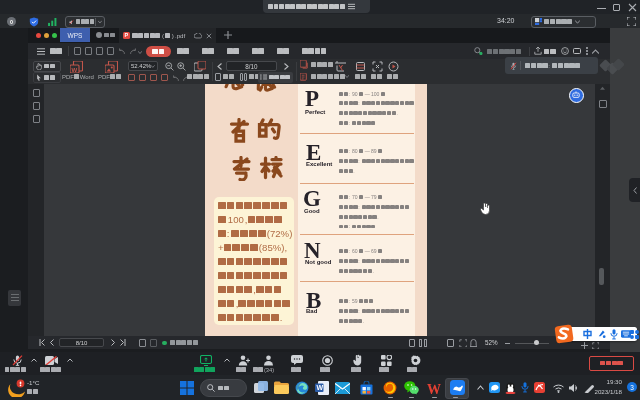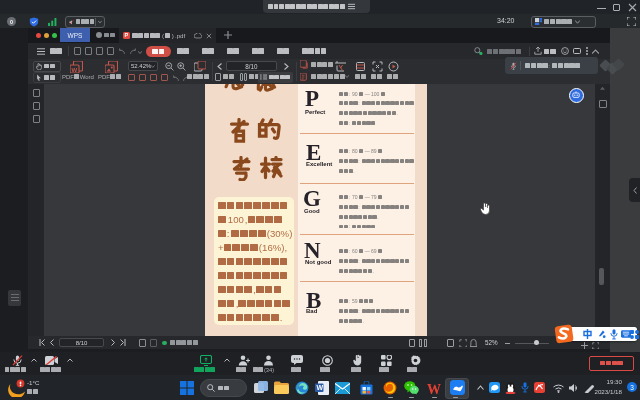--- a/index.html
+++ b/index.html
@@ -334,22 +334,22 @@
     <svg class="a" style="left:54px;top:72px" width="25" height="25" viewBox="0 0 100 100">
       <g fill="none" stroke="#8a481d" stroke-width="13" stroke-linecap="round">
         <path d="M26 8V86M10 32h32M26 42 12 62M26 42l14 18"></path>
         <path d="M52 14h36M68 6v8M54 32h34M80 34 56 60M62 46q16 8 22 24M68 58l-10 24M76 66l12 14"></path>
       </g>
     </svg>
   </div>
 <div class="a" style="left:214px;top:197px;width:80px;height:128px;background:#fdf4d6;border-radius:5px"></div>
 <div class="a row p" style="left:218px;top:200.0px;font-size:9.6px;color:rgba(162,82,42,.85);letter-spacing:0"><i class="k"></i><i class="k"></i><i class="k"></i><i class="k"></i><i class="k"></i><i class="k"></i><i class="k"></i><i class="k"></i></div>
 <div class="a row p" style="left:218px;top:214.0px;font-size:9.6px;color:rgba(162,82,42,.85);letter-spacing:0"><i class="k"></i><span style="margin:0 1px">100</span><span>,</span><i class="k"></i><i class="k"></i><i class="k"></i><i class="k"></i></div>
-<div class="a row p" style="left:218px;top:228.0px;font-size:9.6px;color:rgba(162,82,42,.85);letter-spacing:0"><i class="k"></i><span style="margin-right:2px">:</span><i class="k"></i><i class="k"></i><i class="k"></i><i class="k"></i><span>(30%)</span></div>
-<div class="a row p" style="left:218px;top:242.0px;font-size:9.6px;color:rgba(162,82,42,.85);letter-spacing:0"><span>+</span><i class="k"></i><i class="k"></i><i class="k"></i><i class="k"></i><span>(16%),</span></div>
+<div class="a row p" style="left:218px;top:228.0px;font-size:9.6px;color:rgba(162,82,42,.85);letter-spacing:0"><i class="k"></i><span style="margin-right:2px">:</span><i class="k"></i><i class="k"></i><i class="k"></i><i class="k"></i><span>(72%)</span></div>
+<div class="a row p" style="left:218px;top:242.0px;font-size:9.6px;color:rgba(162,82,42,.85);letter-spacing:0"><span>+</span><i class="k"></i><i class="k"></i><i class="k"></i><i class="k"></i><span>(85%),</span></div>
 <div class="a row p" style="left:218px;top:256.0px;font-size:9.6px;color:rgba(162,82,42,.85);letter-spacing:0"><i class="k"></i><i class="k"></i><i class="k"></i><i class="k"></i><i class="k"></i><i class="k"></i><i class="k"></i><i class="k"></i></div>
 <div class="a row p" style="left:218px;top:270.0px;font-size:9.6px;color:rgba(162,82,42,.85);letter-spacing:0"><i class="k"></i><i class="k"></i><i class="k"></i><i class="k"></i><i class="k"></i><i class="k"></i><i class="k"></i><i class="k"></i></div>
 <div class="a row p" style="left:218px;top:284.0px;font-size:9.6px;color:rgba(162,82,42,.85);letter-spacing:0"><i class="k"></i><i class="k"></i><i class="k"></i><i class="k"></i><span>,</span><i class="k"></i><i class="k"></i><i class="k"></i></div>
 <div class="a row p" style="left:218px;top:298.0px;font-size:9.6px;color:rgba(162,82,42,.85);letter-spacing:0"><i class="k"></i><i class="k"></i><span>,</span><i class="k"></i><i class="k"></i><i class="k"></i><i class="k"></i><i class="k"></i><i class="k"></i></div>
 <div class="a row p" style="left:218px;top:312.0px;font-size:9.6px;color:rgba(162,82,42,.85);letter-spacing:0"><i class="k"></i><i class="k"></i><i class="k"></i><i class="k"></i><i class="k"></i><i class="k"></i><i class="k"></i><span>.</span></div>
 <div class="a" style="left:305px;top:86px;font-size:23px;font-family:'Liberation Serif',serif;font-weight:bold;color:#262229">P</div>
 <div class="a" style="left:306px;top:140px;font-size:23px;font-family:'Liberation Serif',serif;font-weight:bold;color:#262229">E</div>
 <div class="a" style="left:303px;top:186px;font-size:23px;font-family:'Liberation Serif',serif;font-weight:bold;color:#262229">G</div>
 <div class="a" style="left:304px;top:238px;font-size:23px;font-family:'Liberation Serif',serif;font-weight:bold;color:#262229">N</div>
 <div class="a" style="left:306px;top:288px;font-size:23px;font-family:'Liberation Serif',serif;font-weight:bold;color:#262229">B</div>

